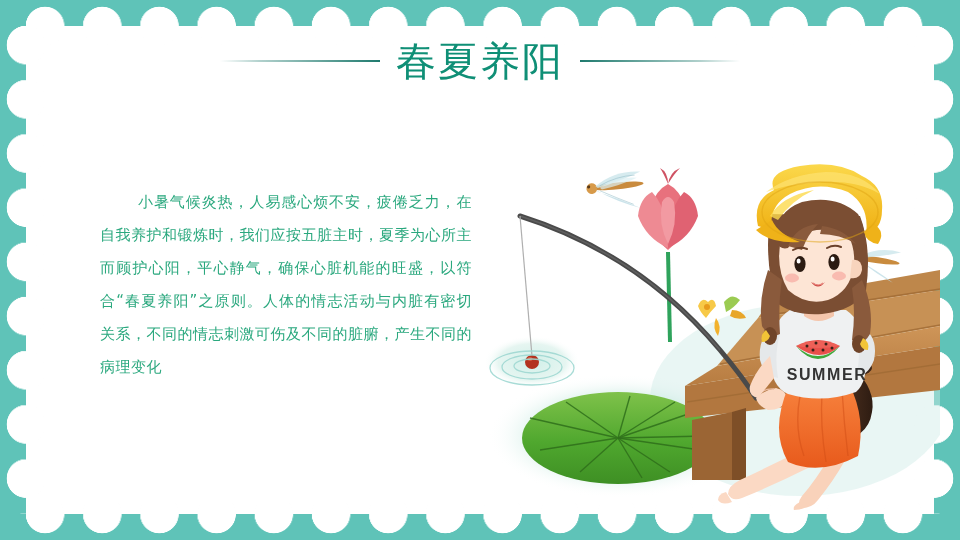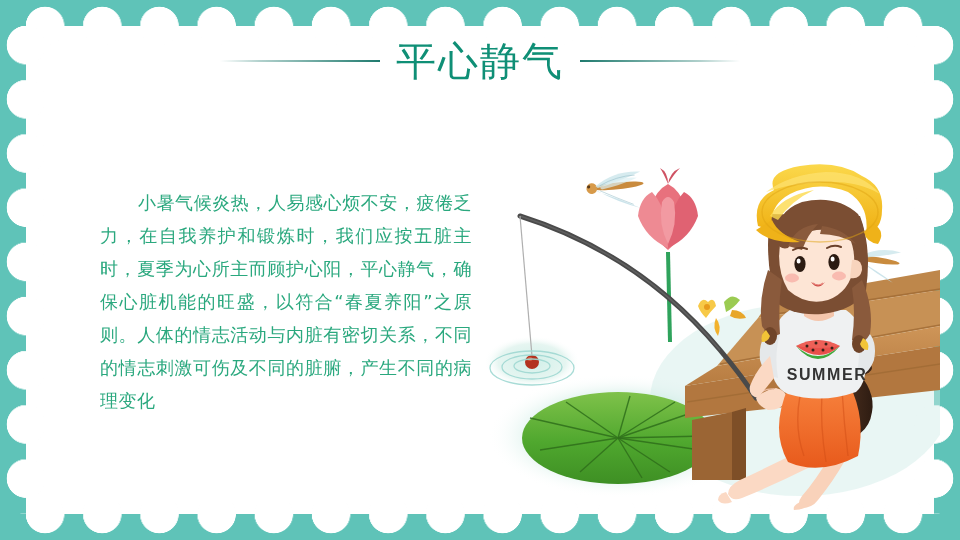--- a/index.html
+++ b/index.html
@@ -49,42 +49,42 @@
   .title{
     font-family:"DejaVu Sans","Liberation Sans",sans-serif;
     font-size:40px;color:#0f8f76;letter-spacing:2px;
     padding:0 16px;white-space:nowrap;line-height:1;
   }
 
   
   .body-text{
     position:absolute;left:100px;top:186px;width:372px;
     font-family:"DejaVu Sans","Liberation Sans",sans-serif;
-    font-size:18px;line-height:33px;color:#2aa87e;
+    font-size:15px;line-height:33px;color:#2aa87e;
     text-indent:38px;text-align:justify;letter-spacing:.5px;
   }
 
   
   .art{position:absolute;left:470px;top:150px;width:470px;height:360px;font-weight:bold;}
   .art svg{display:block;}
 </style>
 </head>
 <body>
 
 <div class="slide">
 
   <div class="card"></div>
   <div class="scallop sc-top"></div>
   <div class="scallop sc-bottom"></div>
   <div class="scallop sc-left"></div>
   <div class="scallop sc-right"></div>
 
   <div class="title-wrap">
     <div class="rule rule-l"></div>
-    <div class="title">平心静气</div>
+    <div class="title">春夏养阳</div>
     <div class="rule rule-r"></div>
   </div>
 
   <div class="body-text">小暑气候炎热，人易感心烦不安，疲倦乏力，在自我养护和锻炼时，我们应按五脏主时，夏季为心所主而顾护心阳，平心静气，确保心脏机能的旺盛，以符合“春夏养阳”之原则。人体的情志活动与内脏有密切关系，不同的情志刺激可伤及不同的脏腑，产生不同的病理变化</div>
 
   <div class="art">
   <svg width="470" height="360" viewBox="0 0 470 360" xmlns="http://www.w3.org/2000/svg">
     <defs>
       <radialGradient id="waterglow" cx="50%" cy="50%" r="50%">
         <stop offset="0%" stop-color="#CFEFE8" stop-opacity="1"></stop>

